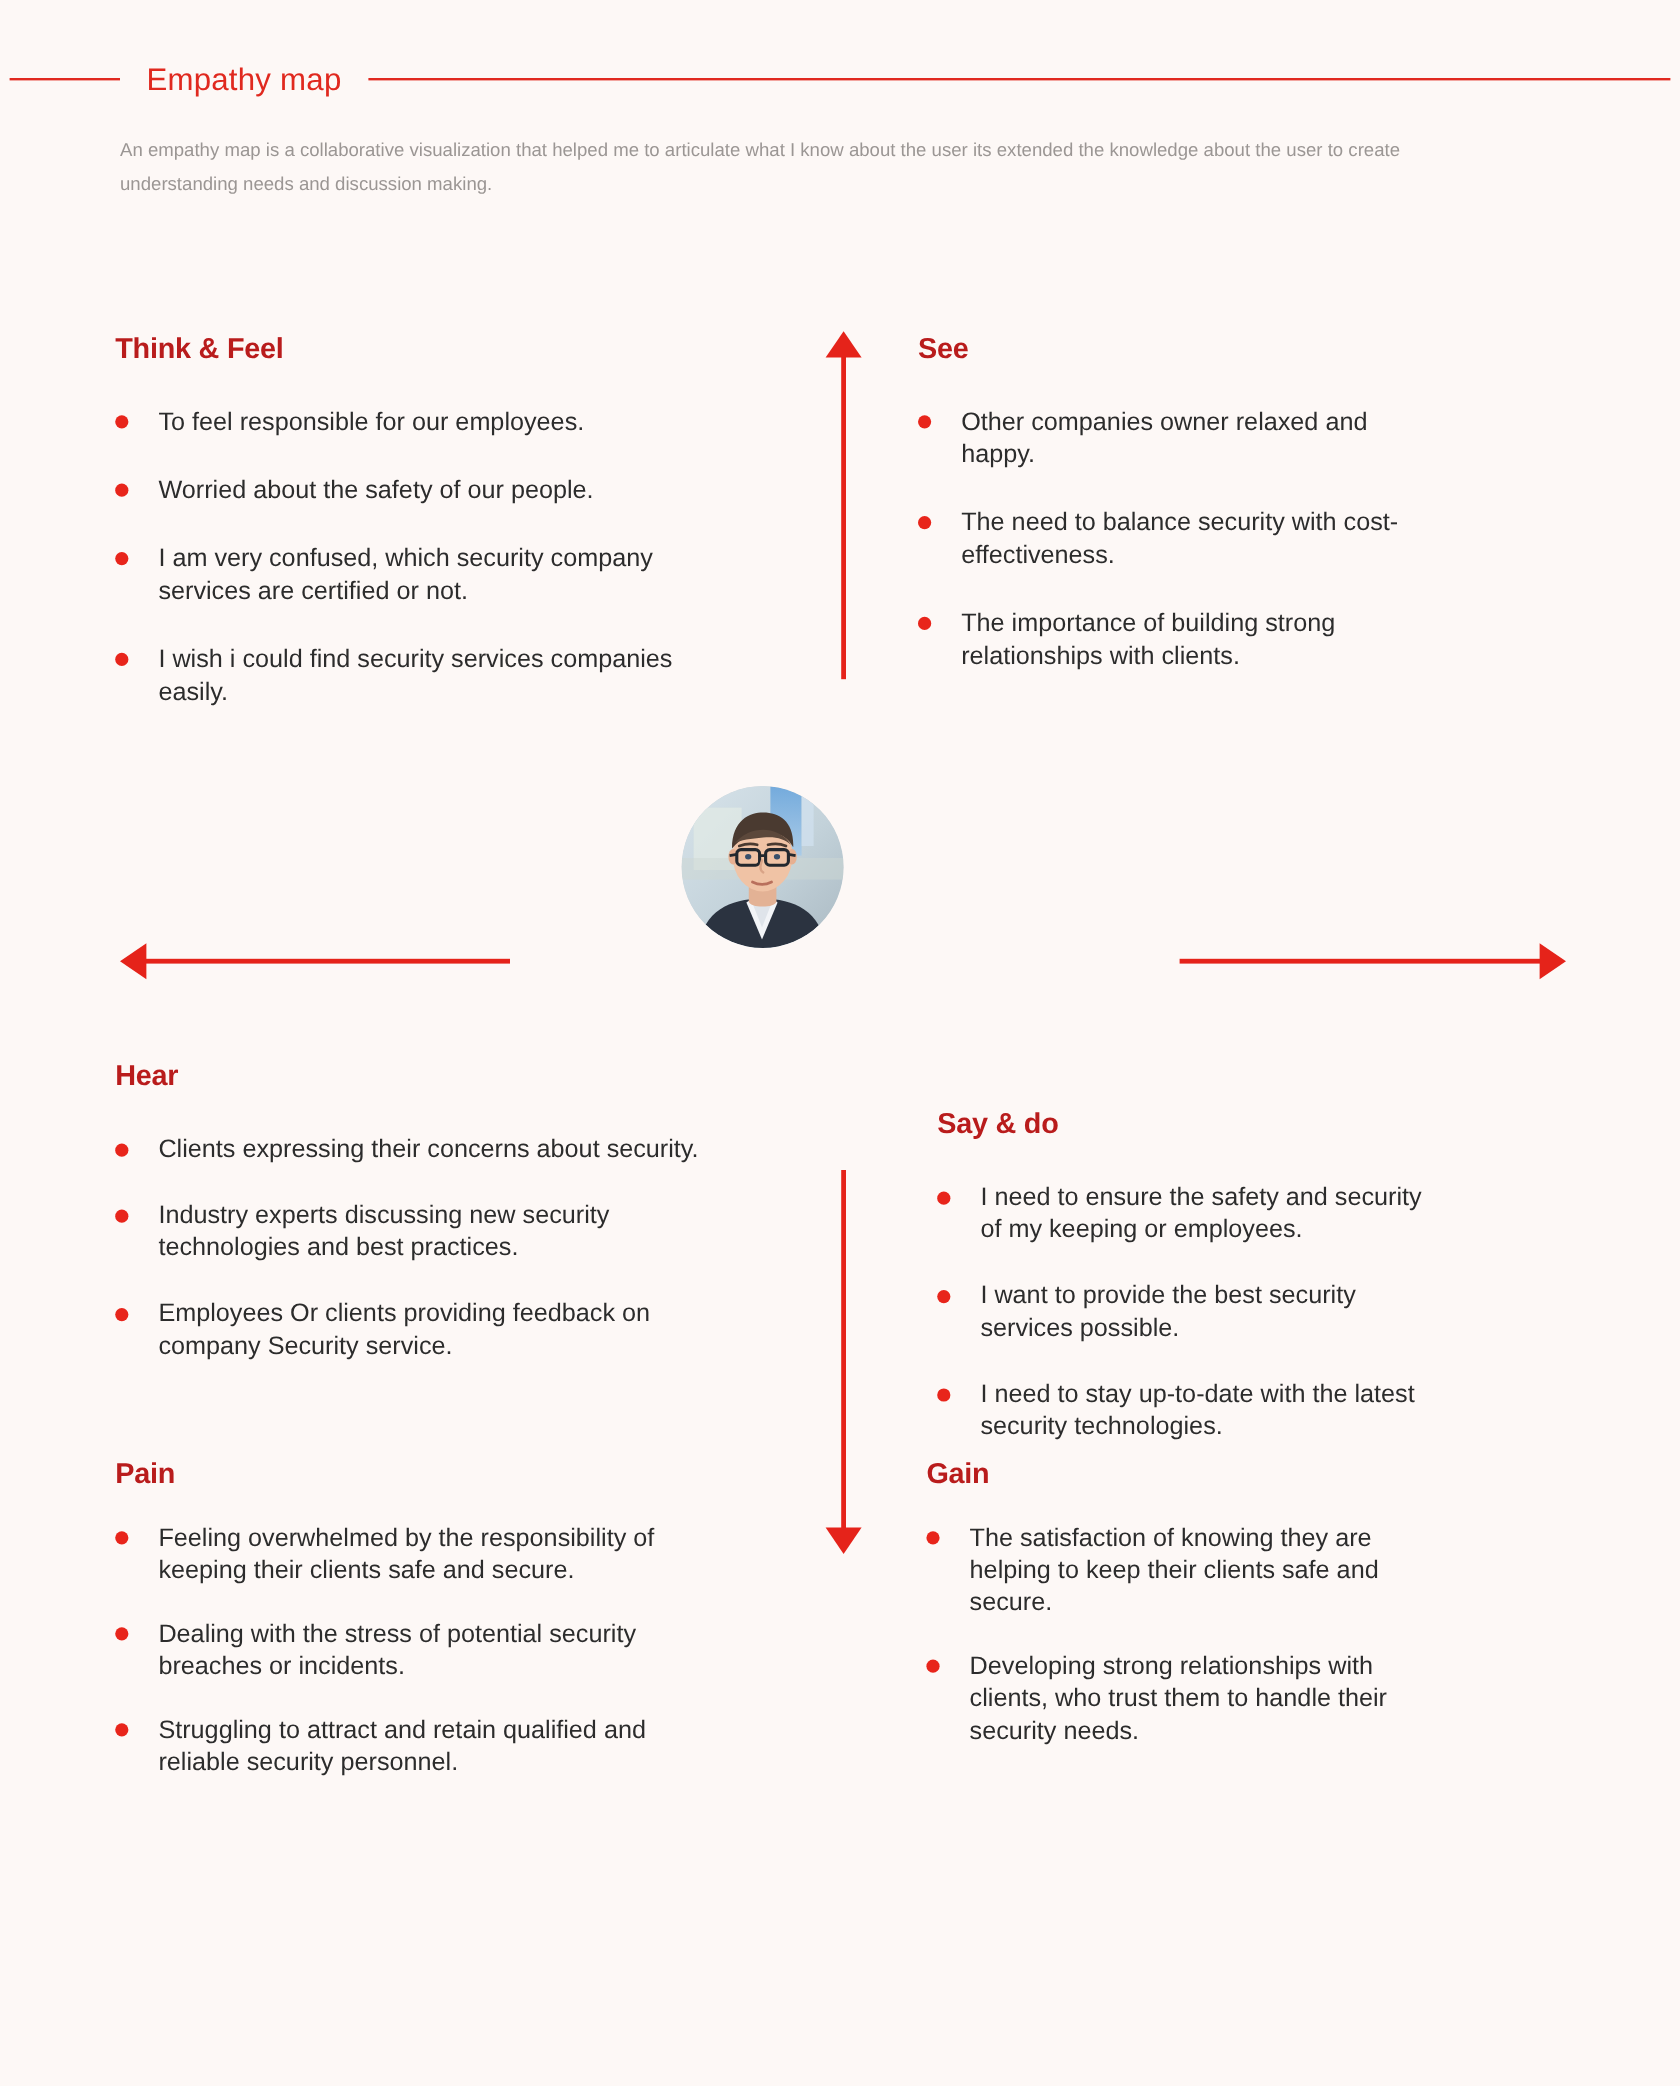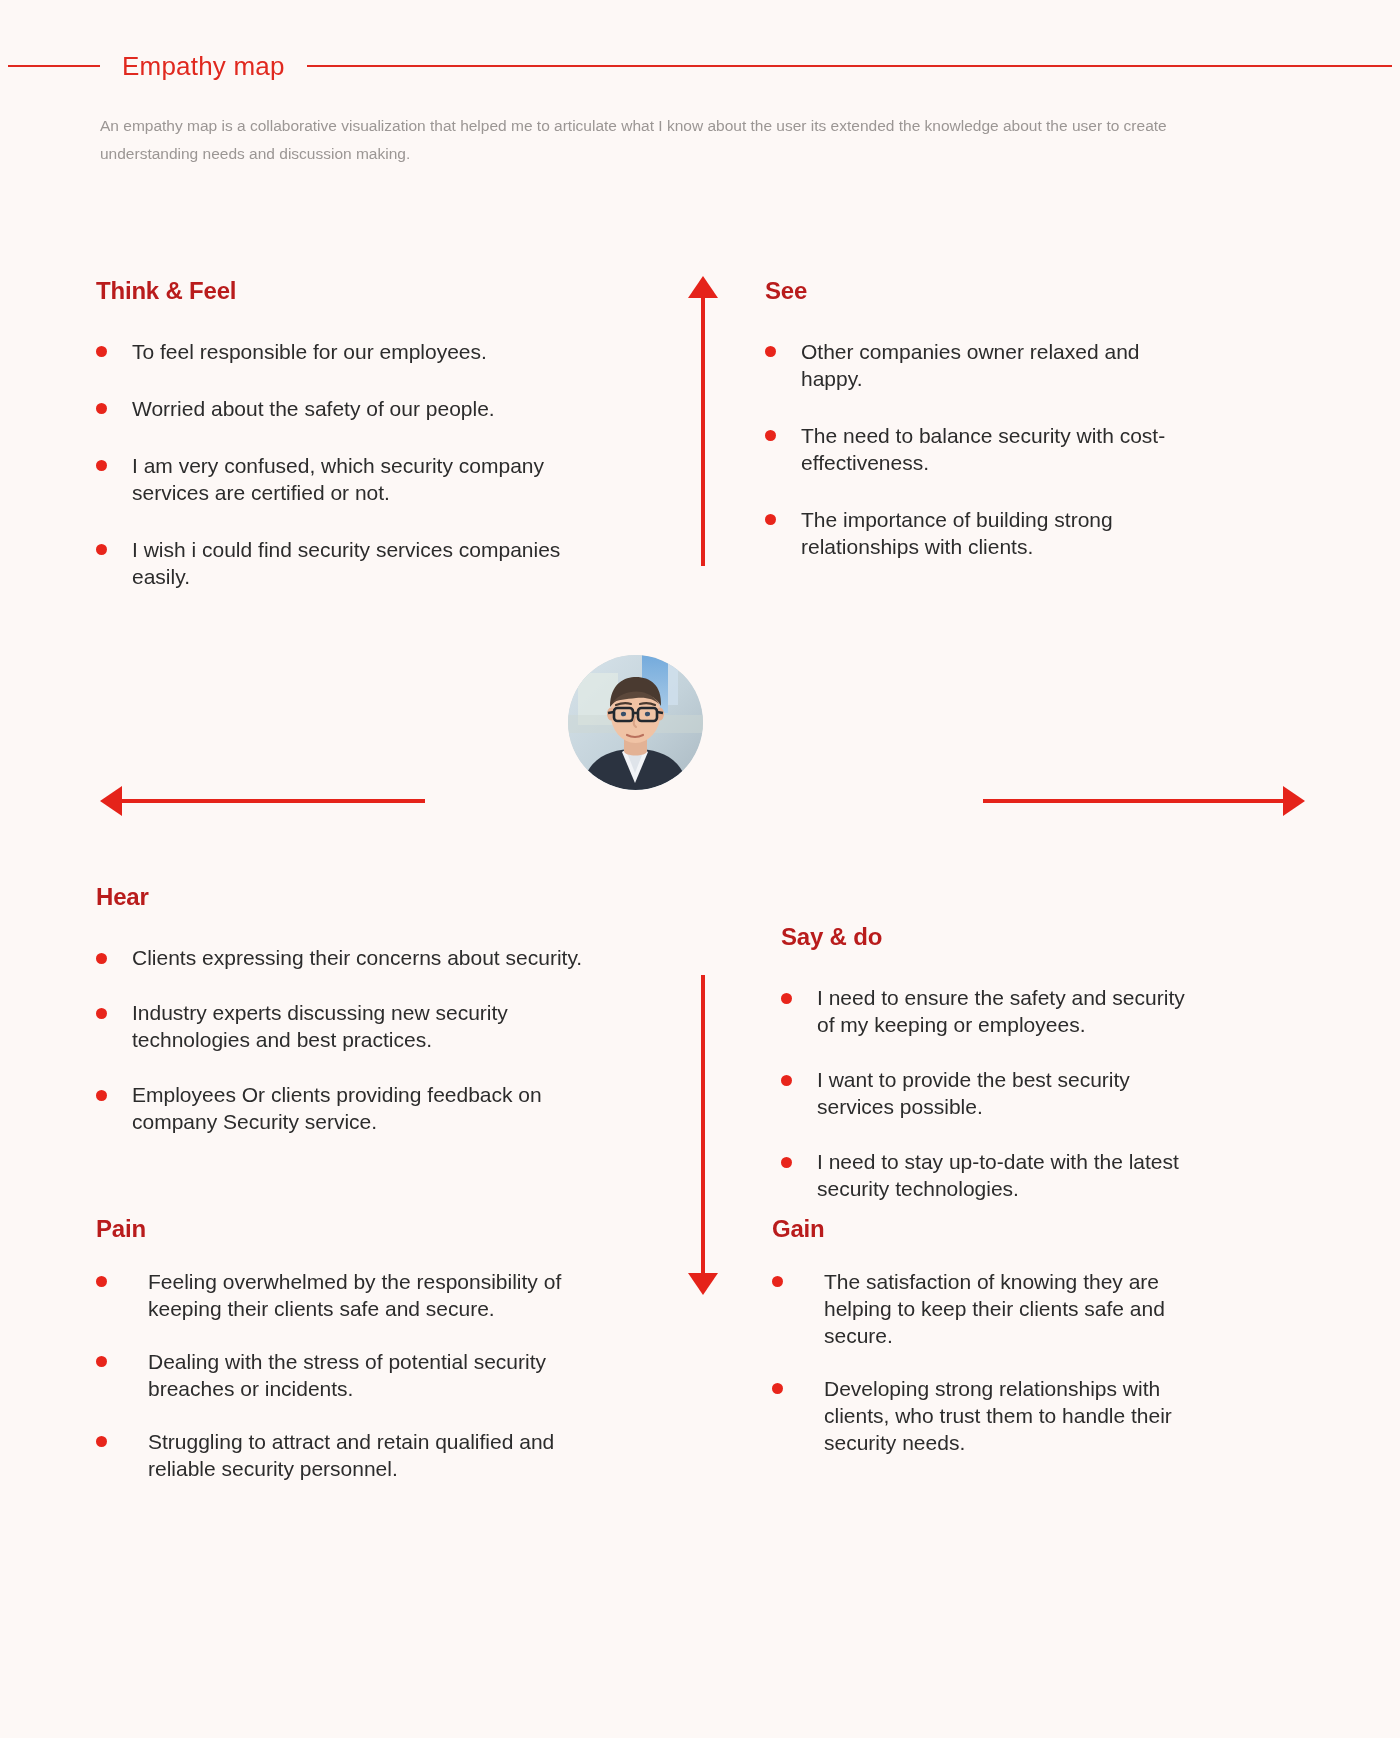--- a/index.html
+++ b/index.html
@@ -46,21 +46,21 @@
   
   #panel-think { left:96px;  top:278px;  width:520px; }
   #panel-see   { left:765px; top:278px;  width:430px; }
   #panel-hear  { left:96px;  top:884px;  width:500px; }
   #panel-say   { left:781px; top:884px;  width:420px;margin-top:40px; }
   #panel-pain  { left:96px;  top:1216px; width:500px; }
   #panel-gain  { left:772px; top:1216px; width:430px; }
 
   #panel-think .dot, #panel-see .dot, #panel-pain .dot, #panel-gain .dot { margin-top:8px; }
   #panel-pain .panel-title, #panel-gain .panel-title { margin-bottom:26px; }
-  #panel-pain .bullet, #panel-gain .bullet { margin-bottom:26px;gap:16px; }
+  #panel-pain .bullet, #panel-gain .bullet { margin-bottom:26px; }
   #panel-think .bullet { margin-bottom:30px; }
   #panel-see .bullet { margin-bottom:30px; }
 
   
   .arrow { position:absolute; }
   .ar-line-v { position:absolute; width:4px; background:#e5231a; left:50%; transform:translateX(-50%); }
   .ar-line-h { position:absolute; height:4px; background:#e5231a; top:50%; transform:translateY(-50%); }
   .head-up {
     position:absolute; left:50%; top:0; transform:translateX(-50%);
     width:0; height:0; border-left:15px solid transparent; border-right:15px solid transparent;

